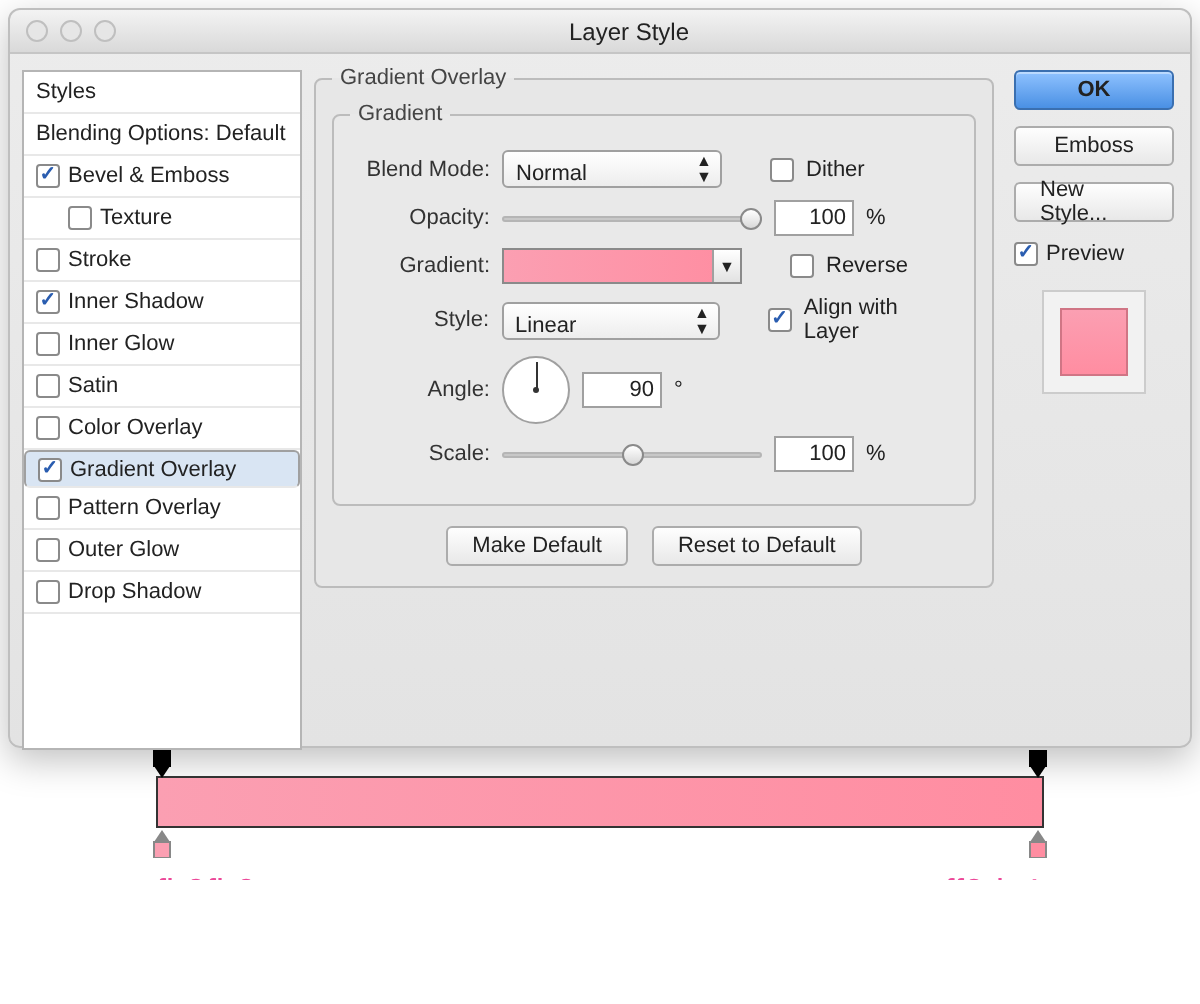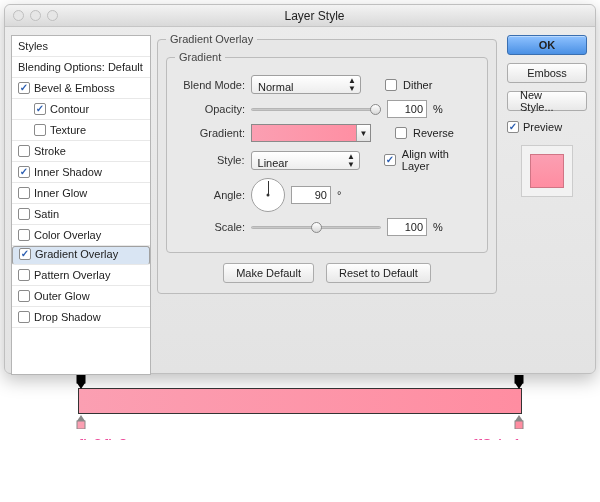--- a/index.html
+++ b/index.html
@@ -5,21 +5,21 @@
 *{box-sizing:border-box;margin:0;padding:0;font-family:"Lucida Grande","Helvetica Neue",Arial,sans-serif;font-size:11px;color:#222}
 body{background:#fff}
 .wrap{width:600px;height:440px;position:relative}
 .dialog{position:absolute;left:4px;top:4px;width:592px;height:370px;background:linear-gradient(#ececec,#e3e3e3);border:1px solid #bfbfbf;border-radius:6px;box-shadow:0 6px 18px rgba(0,0,0,.25)}
 .titlebar{height:22px;display:flex;align-items:center;padding-left:8px;background:linear-gradient(#f3f3f3,#d9d9d9);border-top-left-radius:6px;border-top-right-radius:6px;border-bottom:1px solid #c5c5c5}
 .traffic{display:flex;gap:6px;margin-right:8px}
 .dot{width:11px;height:11px;border-radius:50%;border:1px solid #bfbfbf;background:#e6e6e6}
 .title{flex:1;text-align:center;margin-left:-32px;font-size:12px}
 .body{position:relative;height:calc(100% - 22px)}
 .sidebar{position:absolute;left:6px;top:8px;width:140px;height:340px;background:#fff;border:1px solid #b5b5b5;overflow:hidden}
-.sidebar .row{padding:4px 6px;border-bottom:1px solid #e8e8e8;display:flex;gap:4px;cursor:default}
+.sidebar .row{padding:4px 6px;border-bottom:1px solid #e8e8e8;display:flex;align-items:center;gap:4px;cursor:default}
 .sidebar .row.sel{background:#d9e5f3}
 .sidebar .row.indent{padding-left:22px}
 .cb{width:12px;height:12px;border:1px solid #8a8a8a;border-radius:2px;background:#fff;display:inline-flex;align-items:center;justify-content:center;font-size:10px;color:#2a5db0;line-height:1}
 .cb.on::after{content:"✓";font-weight:bold}
 .center{position:absolute;left:152px;top:6px;width:340px}
 .fs{border:1px solid #bcbcbc;border-radius:4px;padding:6px 8px 10px;margin-bottom:10px;background:#e7e7e7}
 .fs>legend{padding:0 4px;color:#444}
 .formrow{display:flex;align-items:center;margin:6px 0;gap:6px}
 .lab{width:70px;text-align:right;color:#333}
 .sel{height:19px;border:1px solid #a0a0a0;border-radius:3px;background:linear-gradient(#fff,#ededed);display:flex;align-items:flex-end;padding:0 14px 0 6px;position:relative;min-width:90px}
@@ -73,24 +73,20 @@
           </div>
    <div class="row">
             <span>Blending Options: Default</span>
           </div>
    <div id="effects-list">
             <div class="row">
               <span class="cb on"></span>
               <span>Bevel &amp; Emboss</span>
             </div>
             <div class="row indent">
-              <span class="cb on"></span>
-              <span>Contour</span>
-            </div>
-            <div class="row indent">
               <span class="cb"></span>
               <span>Texture</span>
             </div>
             <div class="row">
               <span class="cb"></span>
               <span>Stroke</span>
             </div>
             <div class="row">
               <span class="cb on"></span>
               <span>Inner Shadow</span>

